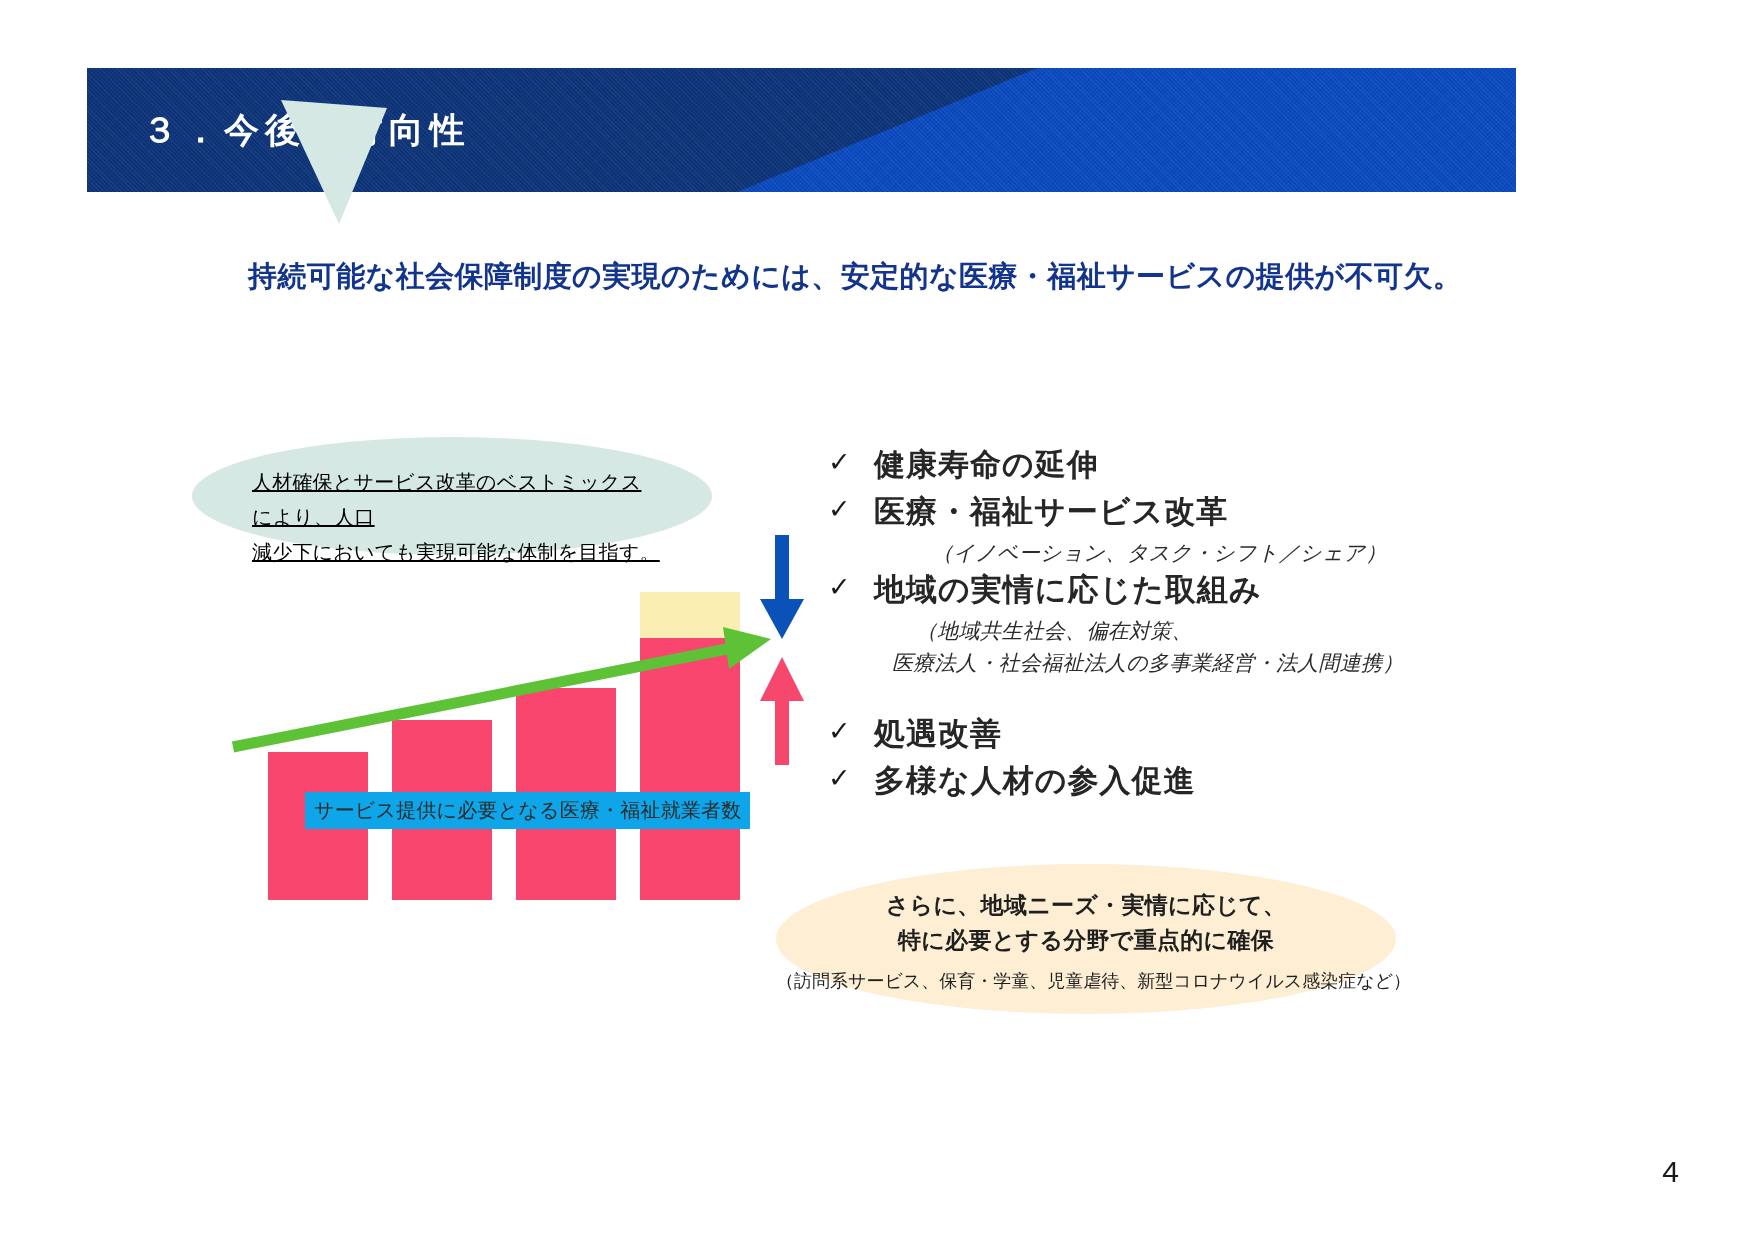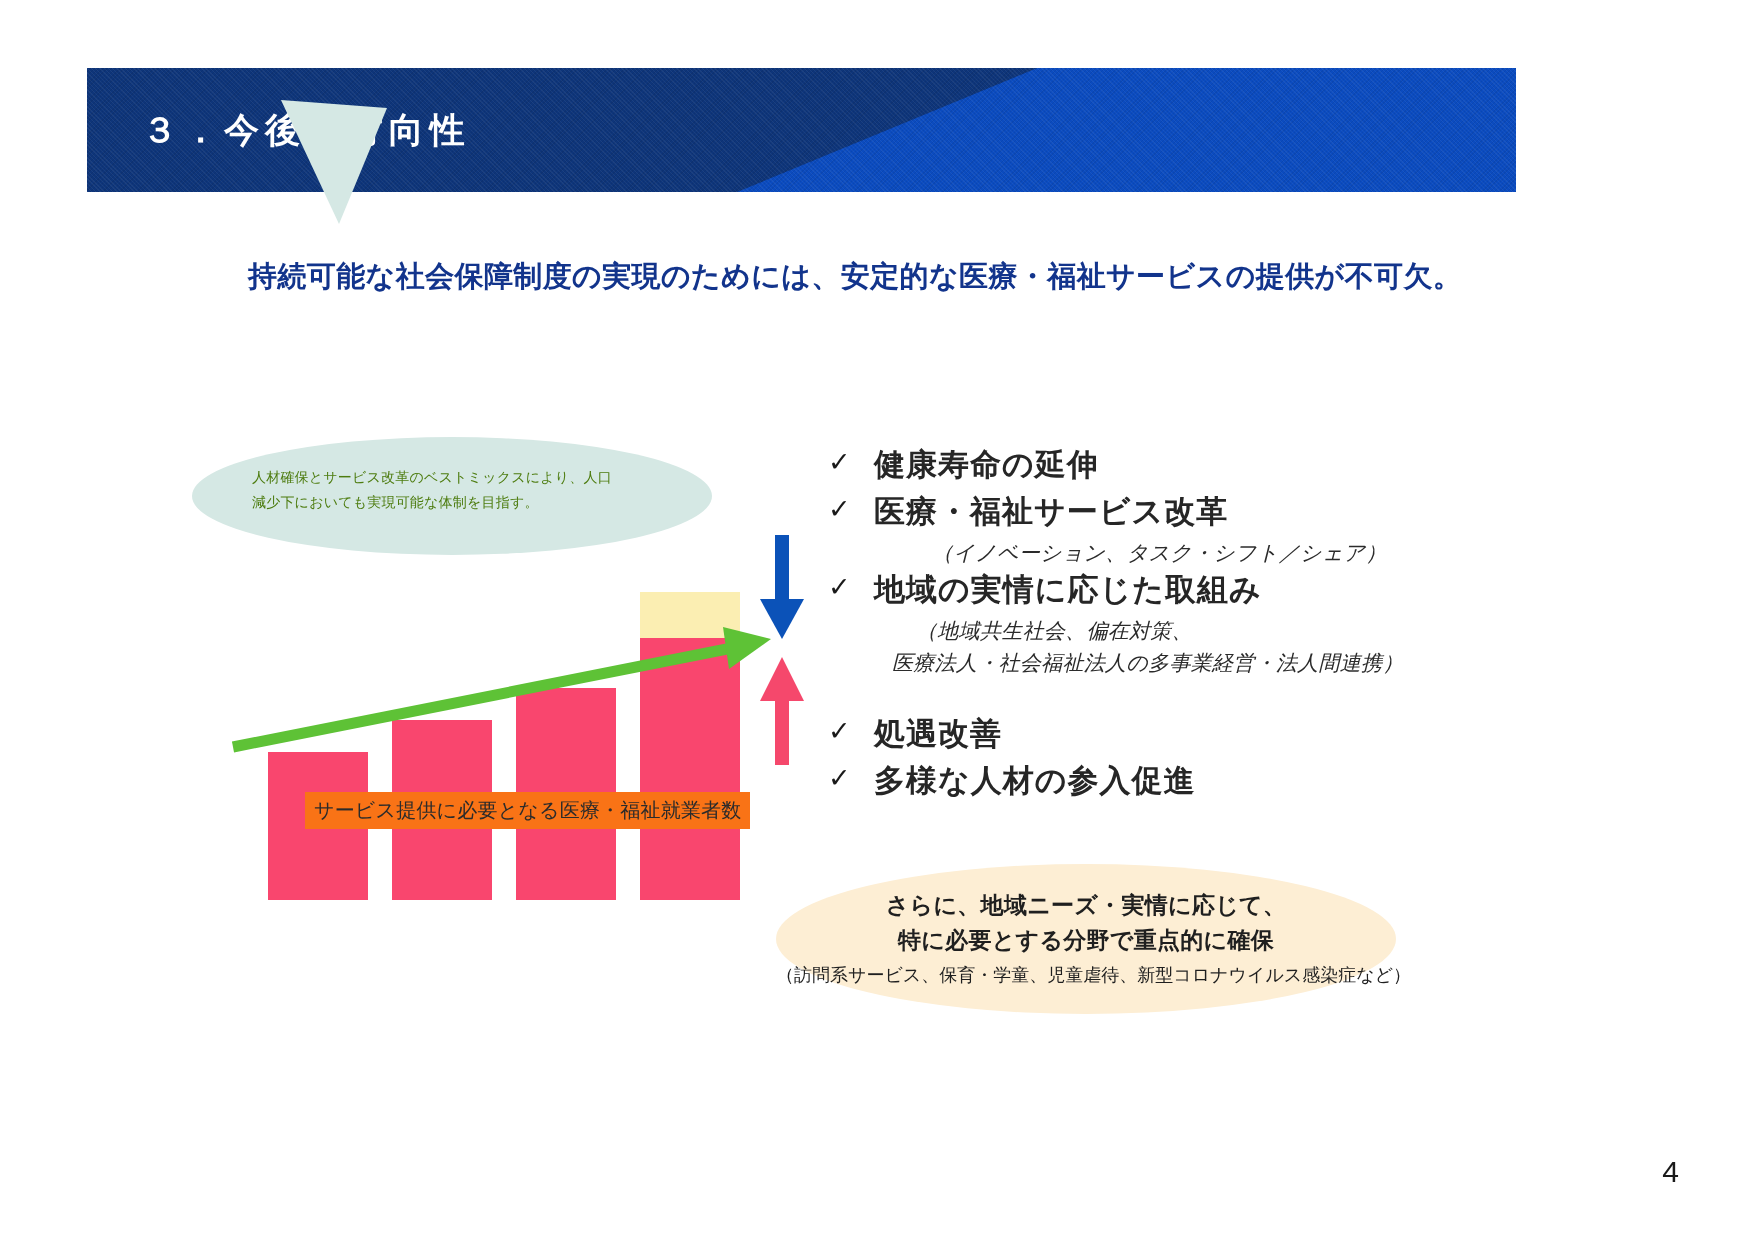--- a/index.html
+++ b/index.html
@@ -96,21 +96,21 @@
     left: 225px;
     top: 625px;
     width: 560px;
     height: 130px;
     pointer-events: none;
   }
   .chart-label {
     position: absolute;
     left: 305px;
     top: 792px;
-    background: #f97316;
+    background: #0ea5e9;
     color: #2b2b2b;
     font-size: 20px;
     padding: 5px 9px;
     white-space: nowrap;
     letter-spacing: 0.2px;
   }
 
   
   .bubble {
     position: absolute;
@@ -130,24 +130,25 @@
     left: 275px;
     top: 100px;
     width: 130px;
     height: 125px;
   }
   .bubble-text {
     position: absolute;
     left: 60px;
     top: 28px;
     width: 410px;
-    font-size: 14px;
+    font-size: 20px;
     line-height: 1.75;
-    color: #4d7c0f;
+    color: #000000;
     letter-spacing: 0.2px;
+    text-decoration: underline;
   }
 
   
   .arrow-down {
     position: absolute;
     left: 757px;
     top: 535px;
     width: 50px;
     height: 105px;
   }
@@ -222,21 +223,21 @@
     font-weight: bold;
     line-height: 1.5;
     letter-spacing: 0.3px;
     white-space: nowrap;
   }
   .note-small {
     font-size: 18px;
     line-height: 1.5;
     letter-spacing: 0px;
     white-space: nowrap;
-    margin-top: 5px;
+    margin-top: 11px;
   }
 
   
   .page-number {
     position: absolute;
     right: 75px;
     bottom: 52px;
     font-size: 30px;
     color: #1a1a1a;
   }

